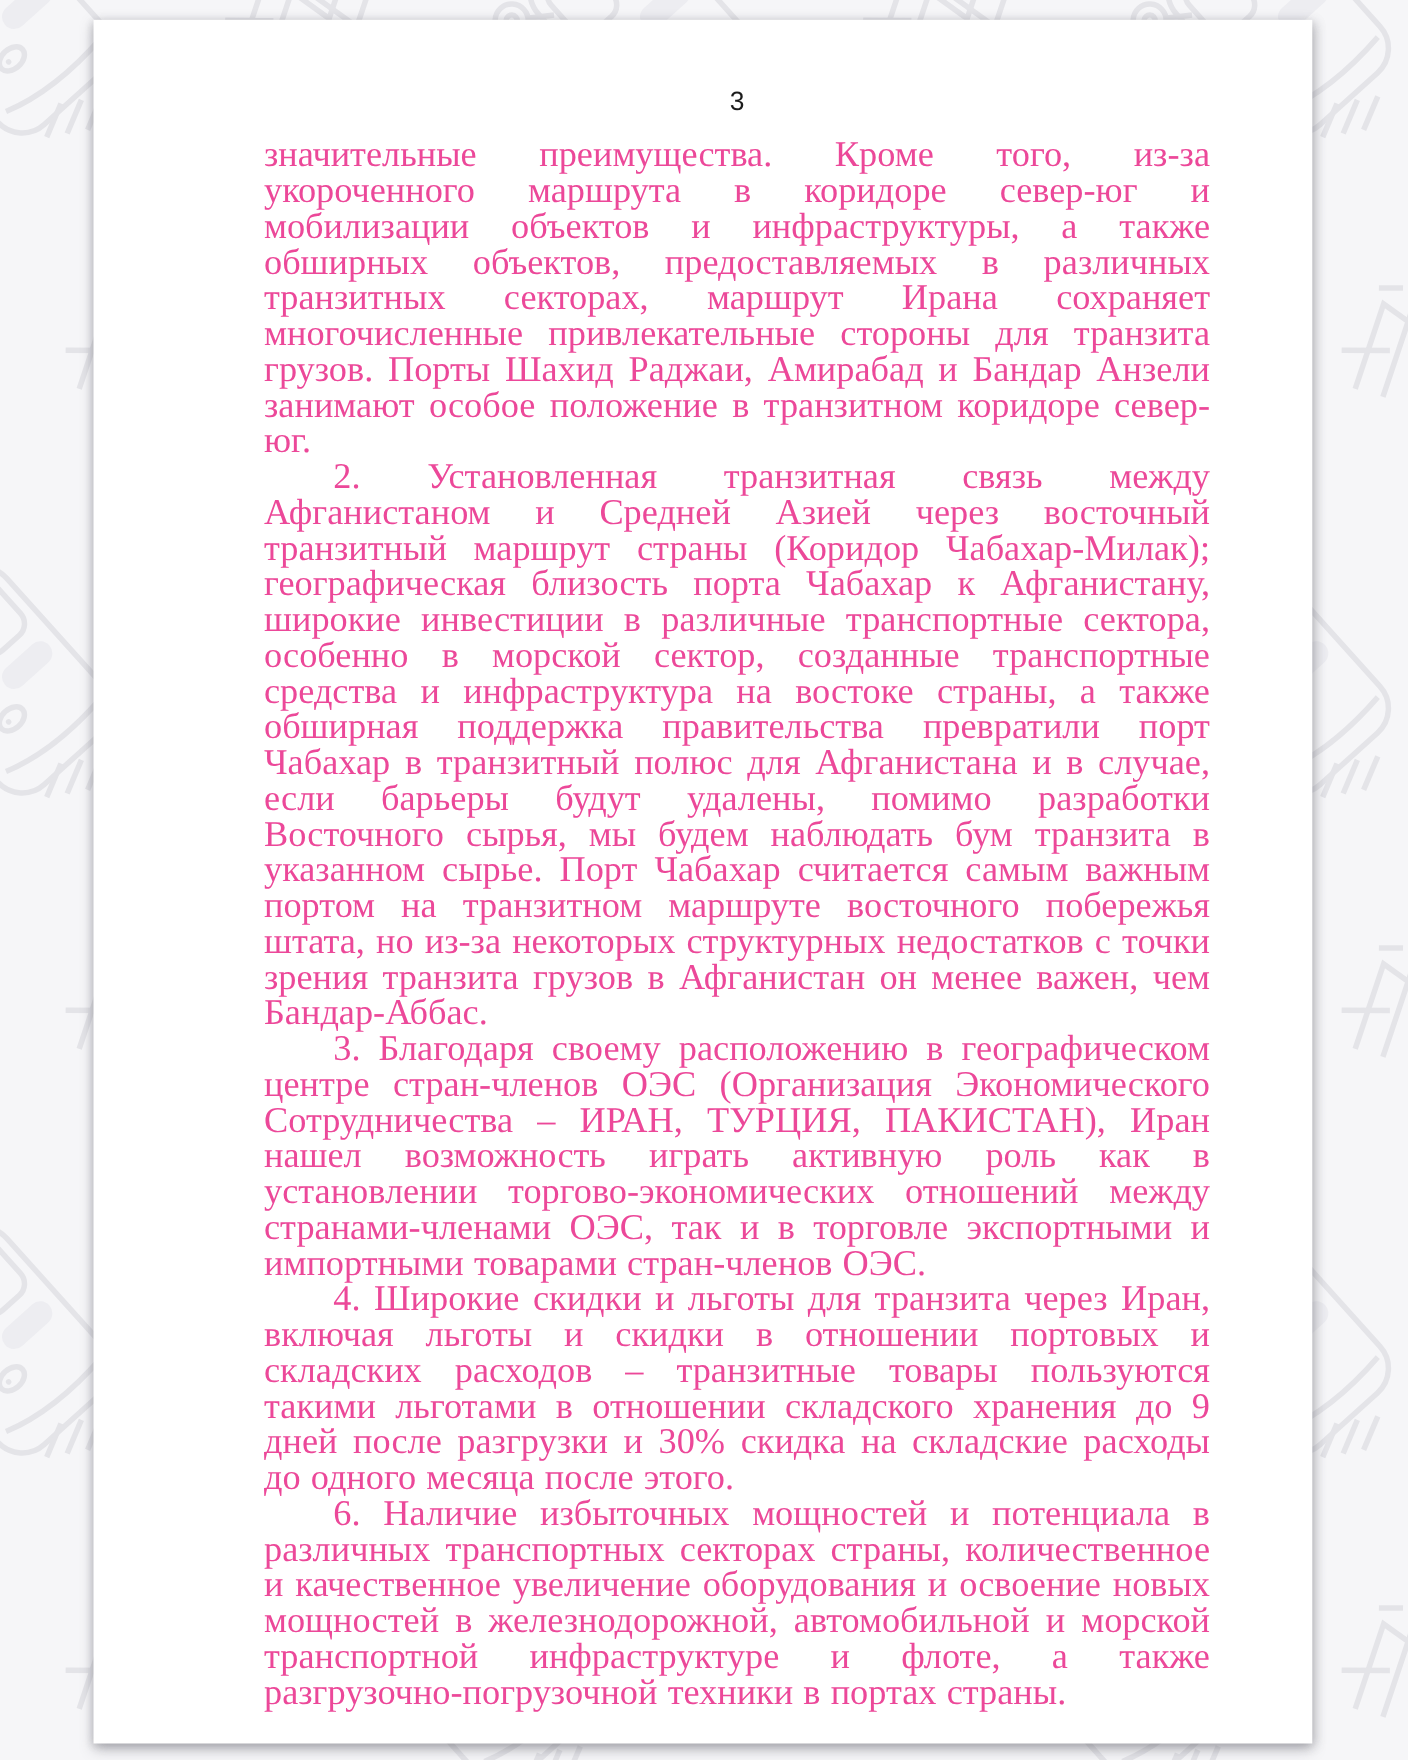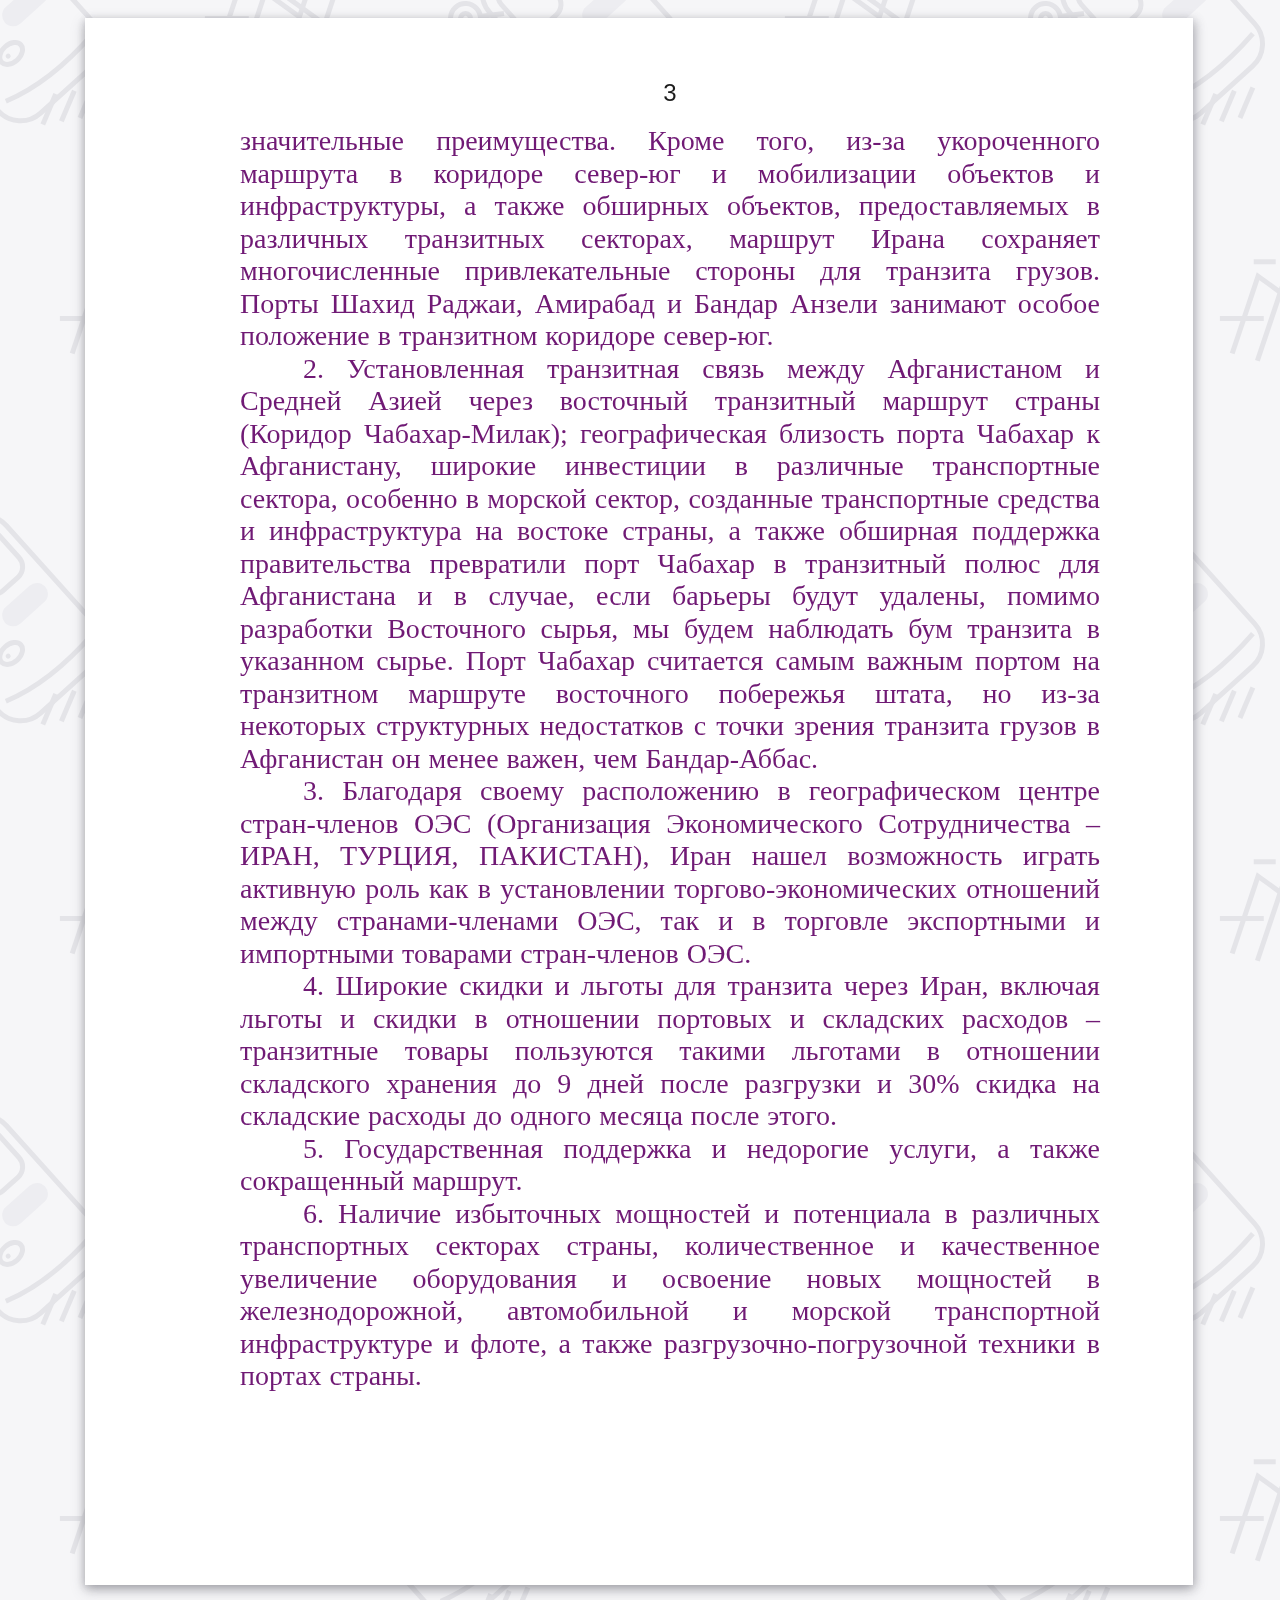--- a/index.html
+++ b/index.html
@@ -53,23 +53,23 @@
     font-family: "Liberation Sans", sans-serif;
     font-size: 24px;
     line-height: 26px;
     color: #1c1c1c;
   }
   .body-text {
     margin-top: 19px;
   }
   .para {
     margin: 0;
-    font-size: 28px;
+    font-size: 33px;
     line-height: 32.5px;
-    color: #701a75;
+    color: #ec4899;
     text-align: justify;
     text-indent: 63px;
     word-spacing: 1px;
   }
   .para.no-indent {
     text-indent: 0;
   }
 </style>
 </head>
 <body>
@@ -500,19 +500,18 @@
     </div>
 
   <div class="sheet">
     <div class="content">
       <div class="page-number">3</div>
       <div class="body-text">
         <p class="para no-indent">значительные преимущества. Кроме того, из-за укороченного маршрута в коридоре север-юг и мобилизации объектов и инфраструктуры, а также обширных объектов, предоставляемых в различных транзитных секторах, маршрут Ирана сохраняет многочисленные привлекательные стороны для транзита грузов. Порты Шахид Раджаи, Амирабад и Бандар Анзели занимают особое положение в транзитном коридоре север-юг.</p>
         <p class="para">2. Установленная транзитная связь между Афганистаном и Средней Азией через восточный транзитный маршрут страны (Коридор Чабахар-Милак); географическая близость порта Чабахар к Афганистану, широкие инвестиции в различные транспортные сектора, особенно в морской сектор, созданные транспортные средства и инфраструктура на востоке страны, а также обширная поддержка правительства превратили порт Чабахар в транзитный полюс для Афганистана и в случае, если барьеры будут удалены, помимо разработки Восточного сырья, мы будем наблюдать бум транзита в указанном сырье. Порт Чабахар считается самым важным портом на транзитном маршруте восточного побережья штата, но из-за некоторых структурных недостатков с точки зрения транзита грузов в Афганистан он менее важен, чем Бандар-Аббас.</p>
         <p class="para">3. Благодаря своему расположению в географическом центре стран-членов ОЭС (Организация Экономического Сотрудничества – ИРАН, ТУРЦИЯ, ПАКИСТАН), Иран нашел возможность играть активную роль как в установлении торгово-экономических отношений между странами-членами ОЭС, так и в торговле экспортными и импортными товарами стран-членов ОЭС.</p>
         <p class="para">4. Широкие скидки и льготы для транзита через Иран, включая льготы и скидки в отношении портовых и складских расходов – транзитные товары пользуются такими льготами в отношении складского хранения до 9 дней после разгрузки и 30% скидка на складские расходы до одного месяца после этого.</p>
-        <p class="para">5. Государственная поддержка и недорогие услуги, а также сокращенный маршрут.</p>
         <p class="para">6. Наличие избыточных мощностей и потенциала в различных транспортных секторах страны, количественное и качественное увеличение оборудования и освоение новых мощностей в железнодорожной, автомобильной и морской транспортной инфраструктуре и флоте, а также разгрузочно-погрузочной техники в портах страны.</p>
       </div>
     </div>
   </div>
 
 </div>
 
 </body></html>

